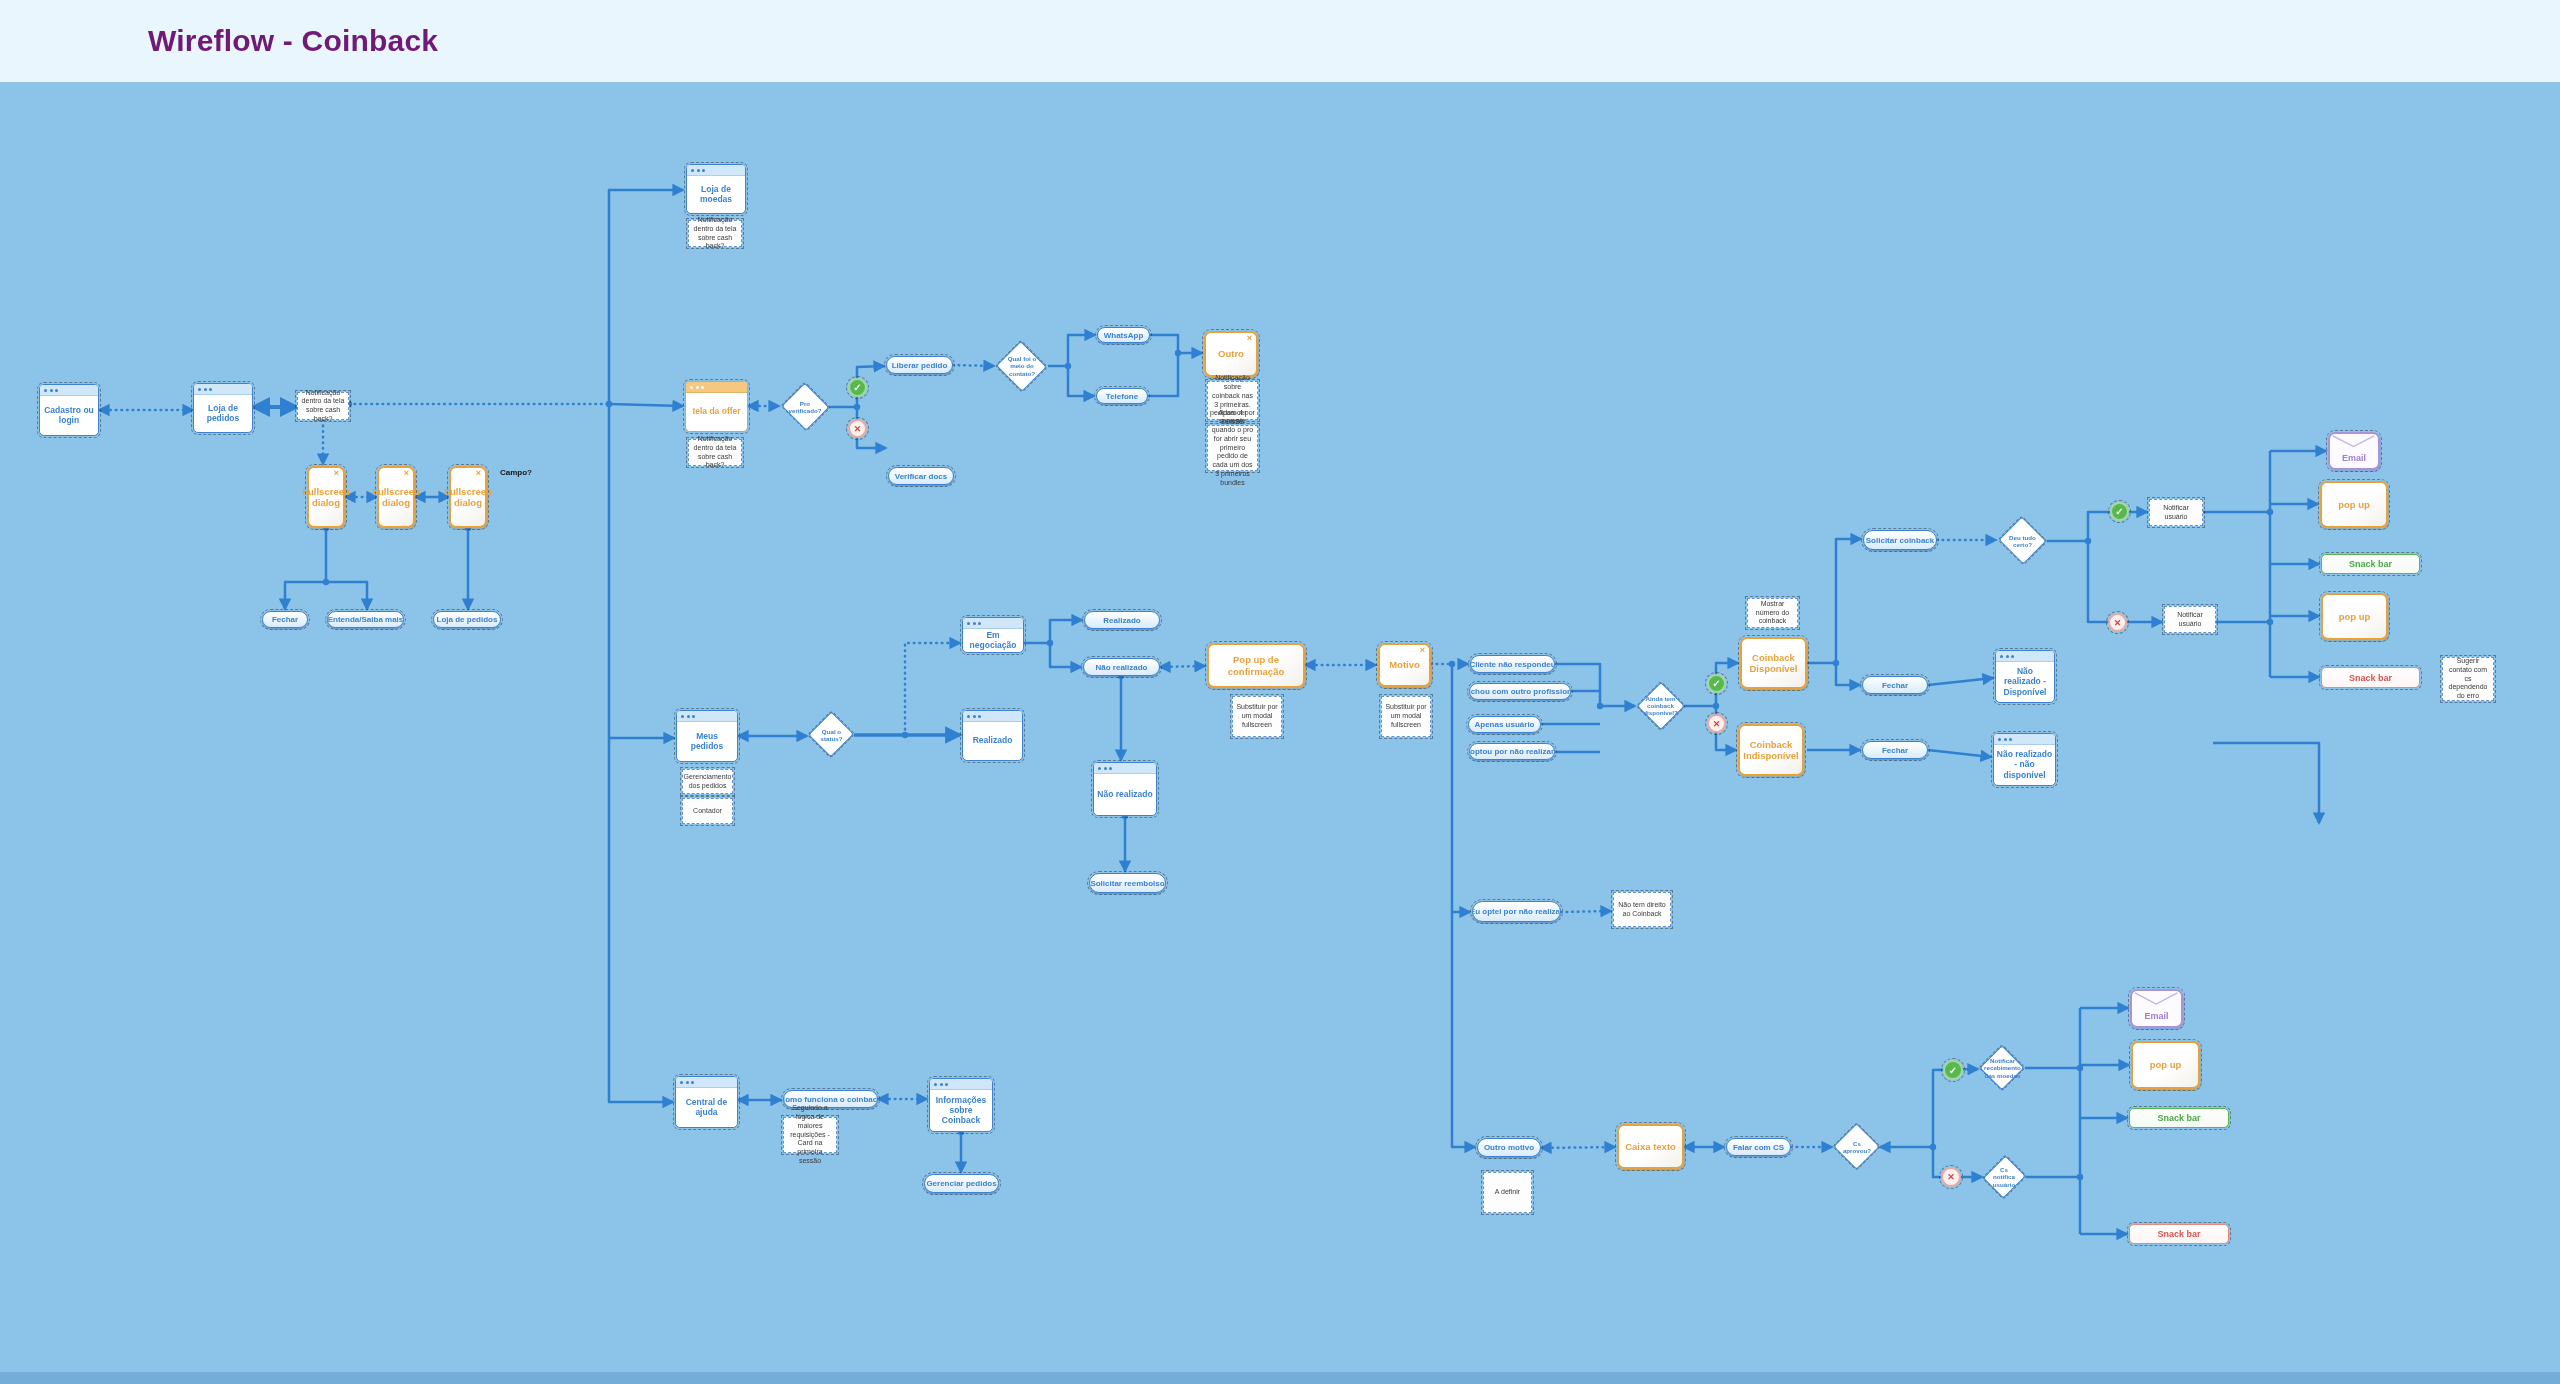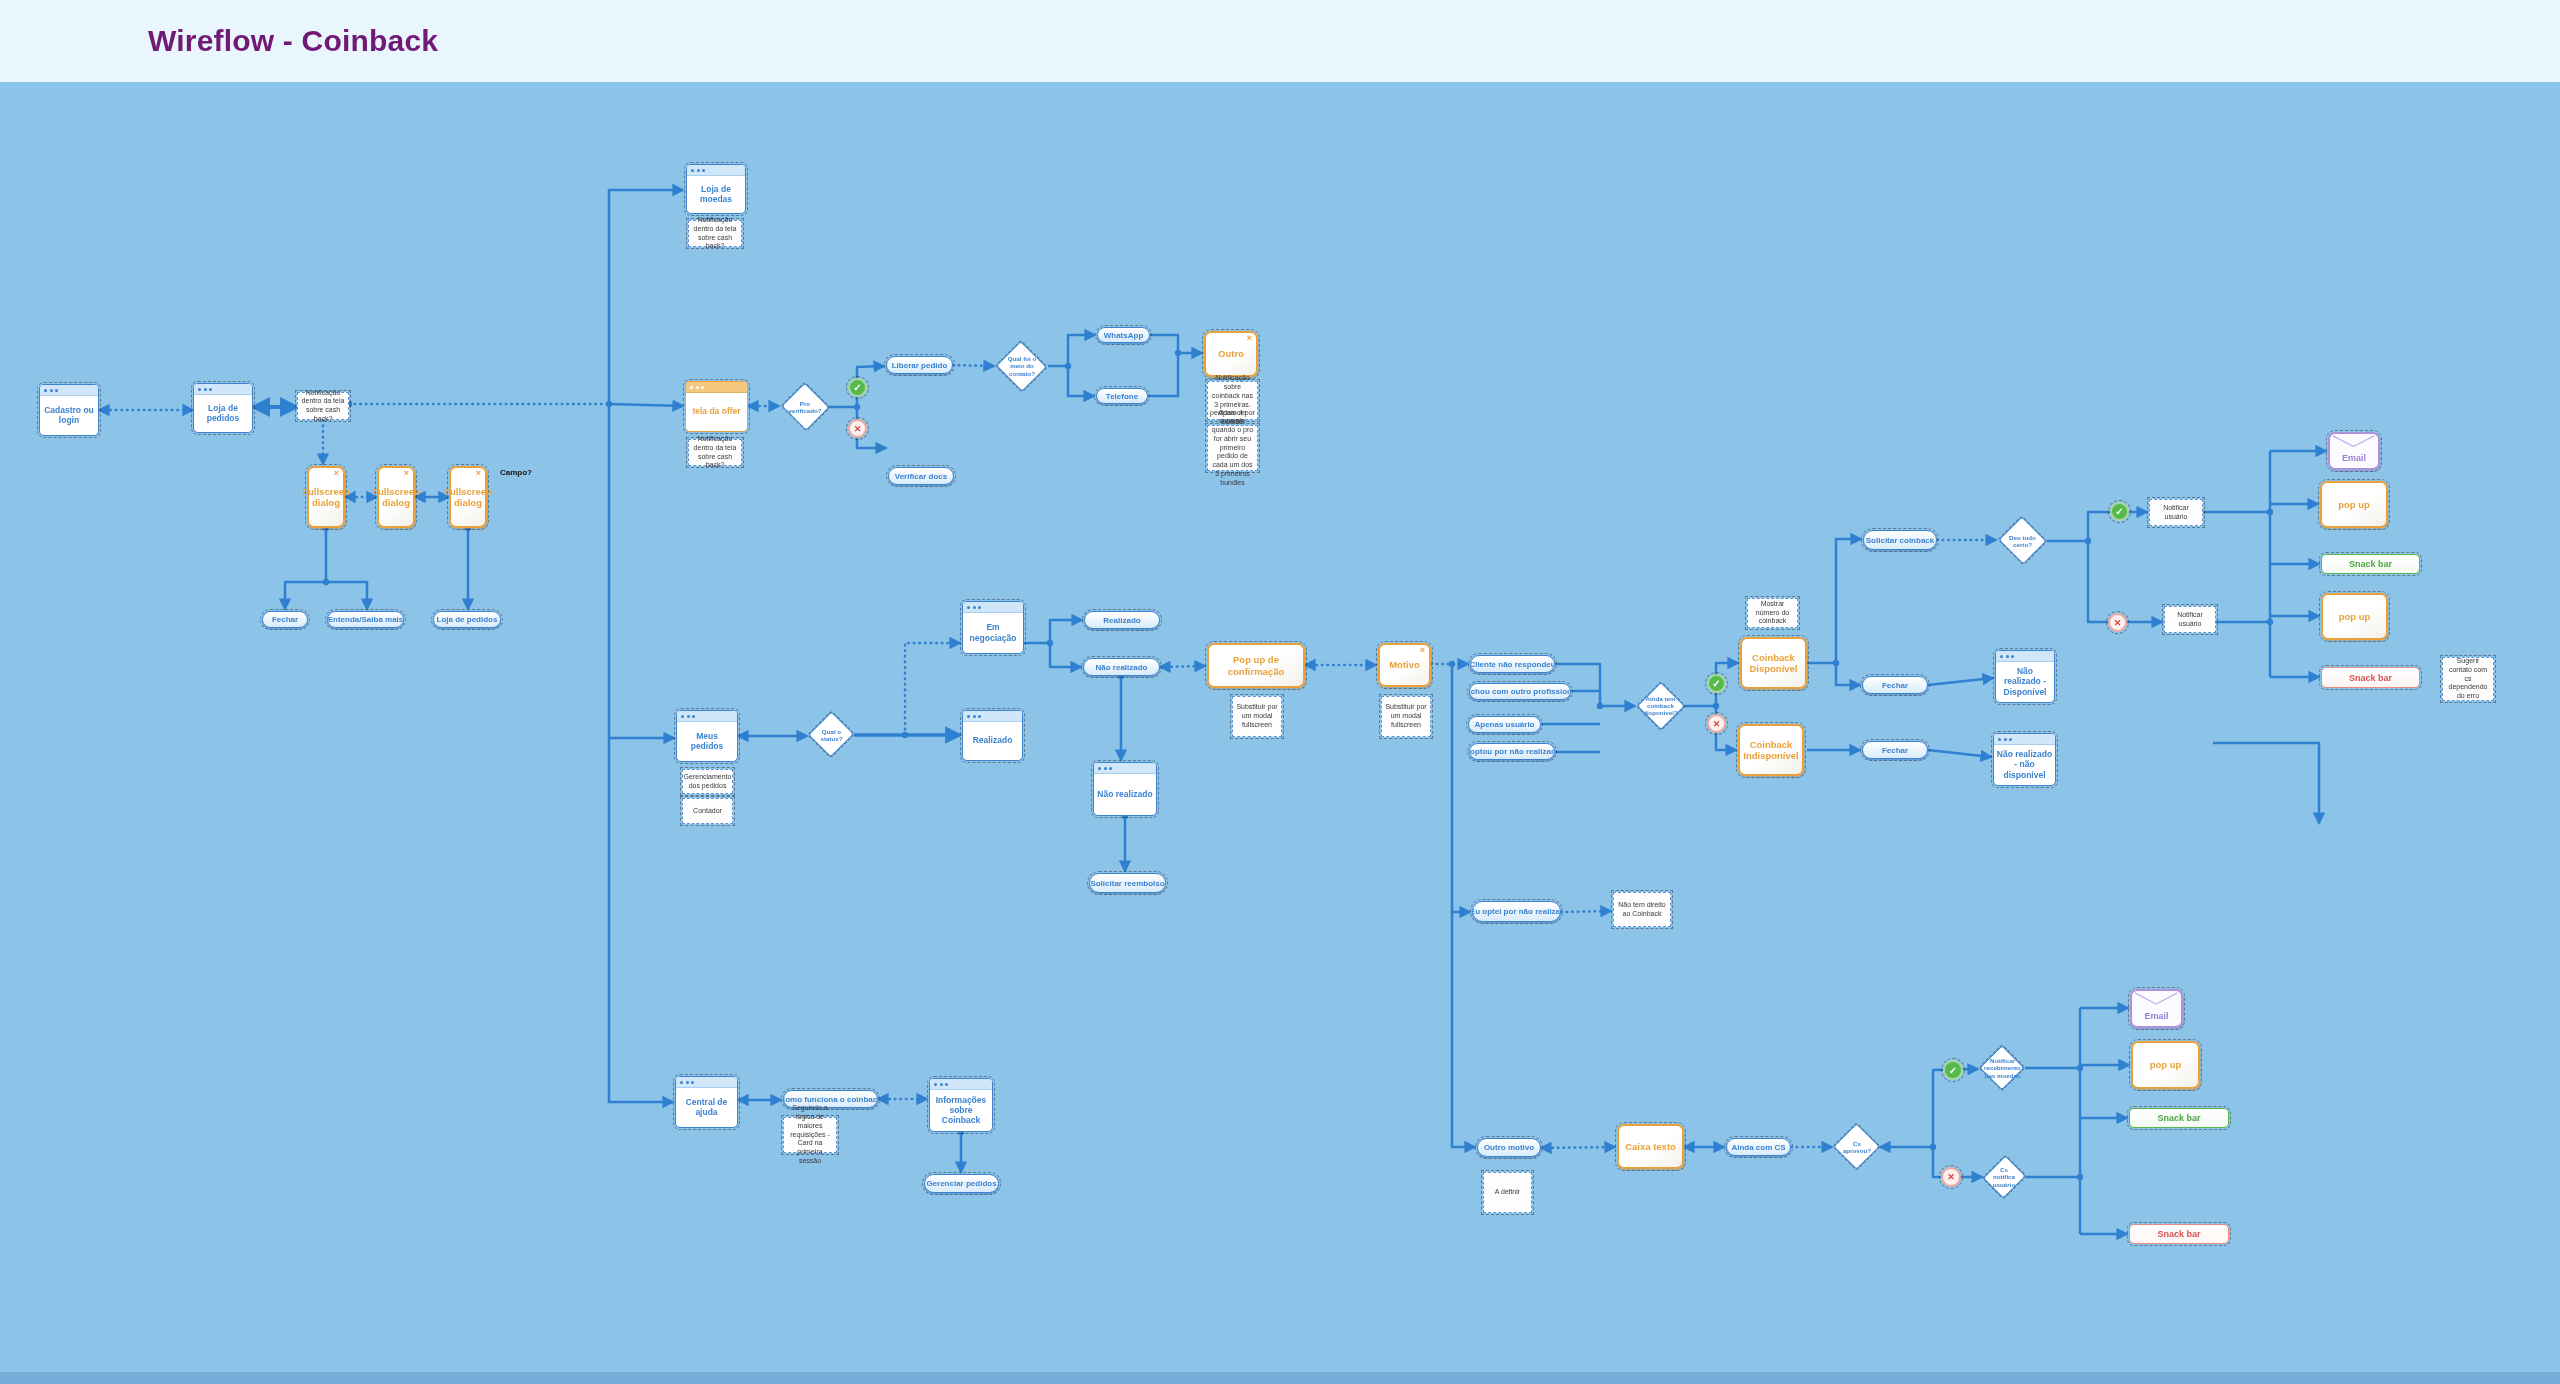--- a/index.html
+++ b/index.html
@@ -278,21 +278,21 @@
     </div>
     <div class="node note" style="left: 682px; top: 769px; width: 51px; height: 25px;">
       <span>Gerenciamento dos pedidos</span>
     </div>
     <div class="node note" style="left: 682px; top: 798px; width: 51px; height: 26px;">
       <span>Contador</span>
     </div>
     <div class="node diamond" style="left: 809px; top: 712px; width: 45px; height: 46px;">
       <span class="dlabel">Qual o status?</span>
     </div>
-    <div class="node window" style="left: 962px; top: 601px; width: 62px; height: 53px;">
+    <div class="node window" style="left: 962px; top: 617px; width: 62px; height: 36px;">
       <div class="titlebar">
         <span class="wdot"></span>
         <span class="wdot"></span>
         <span class="wdot"></span>
       </div>
       <span class="wlabel">Em negociação</span>
     </div>
     <div class="node window" style="left: 962px; top: 710px; width: 61px; height: 51px;">
       <div class="titlebar">
         <span class="wdot"></span>
@@ -448,21 +448,21 @@
     <div class="node pill" style="left: 1477px; top: 1138px; width: 64px; height: 19px;">
       <span>Outro motivo</span>
     </div>
     <div class="node note" style="left: 1483px; top: 1172px; width: 49px; height: 41px;">
       <span>A definir</span>
     </div>
     <div class="node card" style="left: 1617px; top: 1124px; width: 67px; height: 45px;">
       <span>Caixa texto</span>
     </div>
     <div class="node pill" style="left: 1726px; top: 1138px; width: 65px; height: 18px;">
-      <span>Ainda com CS</span>
+      <span>Falar com CS</span>
     </div>
     <div class="node diamond" style="left: 1834px; top: 1124px; width: 46px; height: 46px;">
       <span class="dlabel">Cs aprovou?</span>
     </div>
     <div class="node check" style="left: 1943px; top: 1060px; width: 20px; height: 20px;">✓</div>
     <div class="node cross" style="left: 1941px; top: 1167px; width: 20px; height: 20px;">✕</div>
     <div class="node diamond" style="left: 1980px; top: 1046px; width: 45px; height: 44px;">
       <span class="dlabel">Notificar recebimento das moedas</span>
     </div>
     <div class="node diamond" style="left: 1984px; top: 1155px; width: 40px; height: 44px;">

